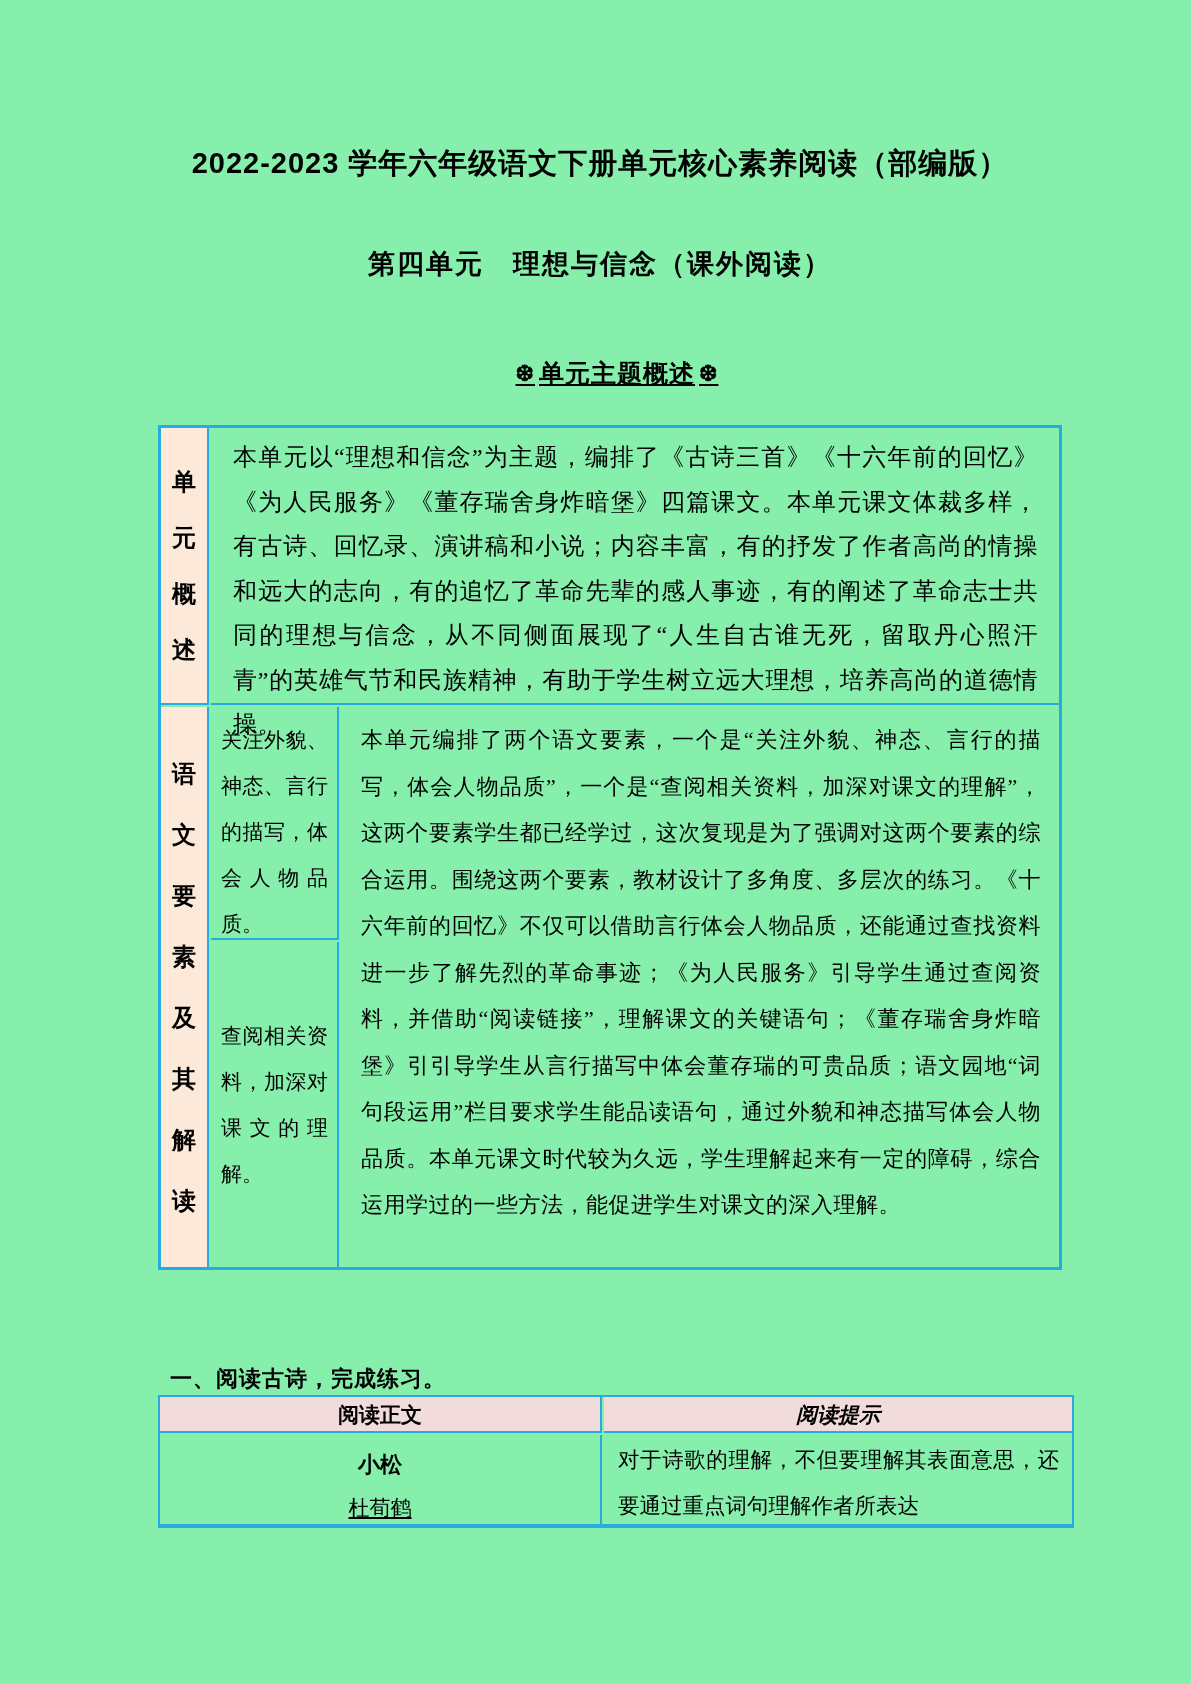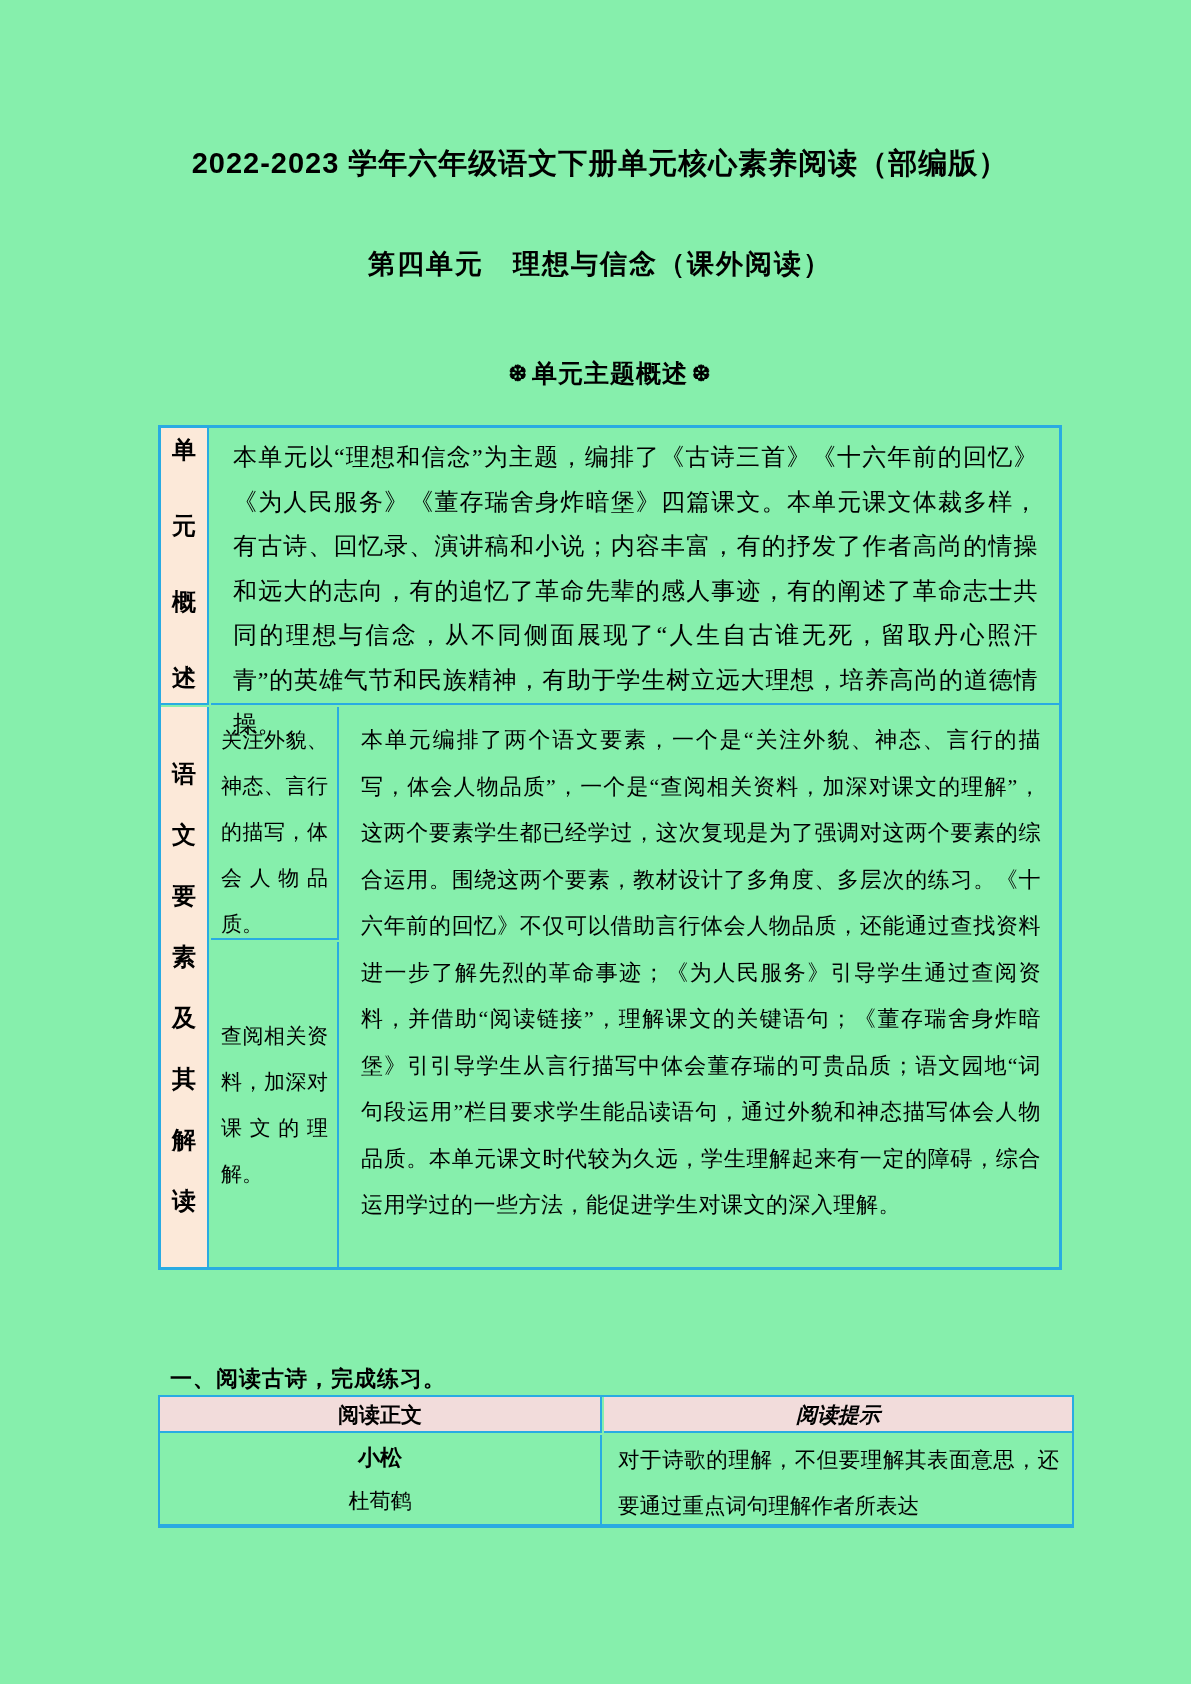--- a/index.html
+++ b/index.html
@@ -23,24 +23,24 @@
     font-family:"Liberation Sans",sans-serif;
     font-weight:bold;font-size:29px;letter-spacing:1px;
   }
   .doc-subtitle{
     position:absolute;top:246px;left:120px;width:960px;
     text-align:center;
     font-family:"Liberation Sans",sans-serif;
     font-weight:bold;font-size:27px;letter-spacing:2px;
   }
   .sec-heading{
-    position:absolute;left:158px;width:904px;
+    position:absolute;left:165px;width:904px;
     text-align:center;
     font-family:"Liberation Sans",sans-serif;
-    font-weight:bold;font-size:25px;letter-spacing:1px;
+    font-weight:bold;font-size:25px;letter-spacing:1px;text-decoration:underline;
   }
   .sec1-heading{top:357px;}
   .sec2-heading{top:1290px;}
   .snowflake{font-size:22px;margin:0 4px;position:relative;top:-1px;}
   .star-badge{
     display:inline-block;width:27px;height:27px;border-radius:50%;
     background:#000;color:#fff;font-size:19px;line-height:28px;
     text-align:center;vertical-align:-4px;margin:0 3px;
     font-family:"DejaVu Sans",sans-serif;
   }
@@ -54,21 +54,21 @@
     left:0;width:48px;background:var(--label-bg);
     border-right:2px solid var(--table-border);
     display:flex;align-items:center;justify-content:center;
   }
   .vlabel{
     width:27px;text-align:center;
     font-family:"Liberation Sans",sans-serif;font-weight:bold;font-size:24px;
     word-break:break-all;
   }
   .t1-label1{top:0;height:277px;border-bottom:2px solid var(--table-border);}
-  .t1-label1 .vlabel{line-height:76px;font-family:Liberation Mono, monospace;}
+  .t1-label1 .vlabel{line-height:56px;}
   .t1-label2{top:279px;bottom:0;height:auto;}
   .t1-label2 .vlabel{line-height:61px;}
   .t1-content1{
     left:50px;top:0;right:0;height:277px;
     border-bottom:2px solid var(--table-border);
     padding:7px 21px 0 22px;
     font-size:24px;line-height:44.5px;text-align:justify;letter-spacing:0.5px;
   }
   .t1-el1{
     left:50px;top:279px;width:128px;height:233px;
@@ -111,24 +111,24 @@
     text-align:center;line-height:35px;
   }
   .t2-h1{left:0;width:442px;border-right:2px solid var(--table-border);}
   .t2-h2{left:444px;right:0;font-style:italic;}
   .t2-poem{
     left:0;top:38px;bottom:0;width:442px;
     border-right:2px solid var(--table-border);
     text-align:center;
   }
   .poem-title{
-    margin-top:9px;font-family:"Liberation Sans",sans-serif;
+    margin-top:16px;font-family:"Liberation Sans",sans-serif;
     font-weight:bold;font-size:22px;line-height:28px;
   }
-  .poem-author{margin-top:17px;font-size:21px;line-height:24px;}
+  .poem-author{margin-top:17px;font-size:21px;line-height:24px;text-decoration:underline;}
   .t2-hint{
     left:444px;top:38px;bottom:0;right:0;
     padding:2px 13px 0 14px;
     font-size:21.5px;line-height:46px;text-align:justify;
   }
 </style>
 </head>
 <body>
 
 <div class="page">

